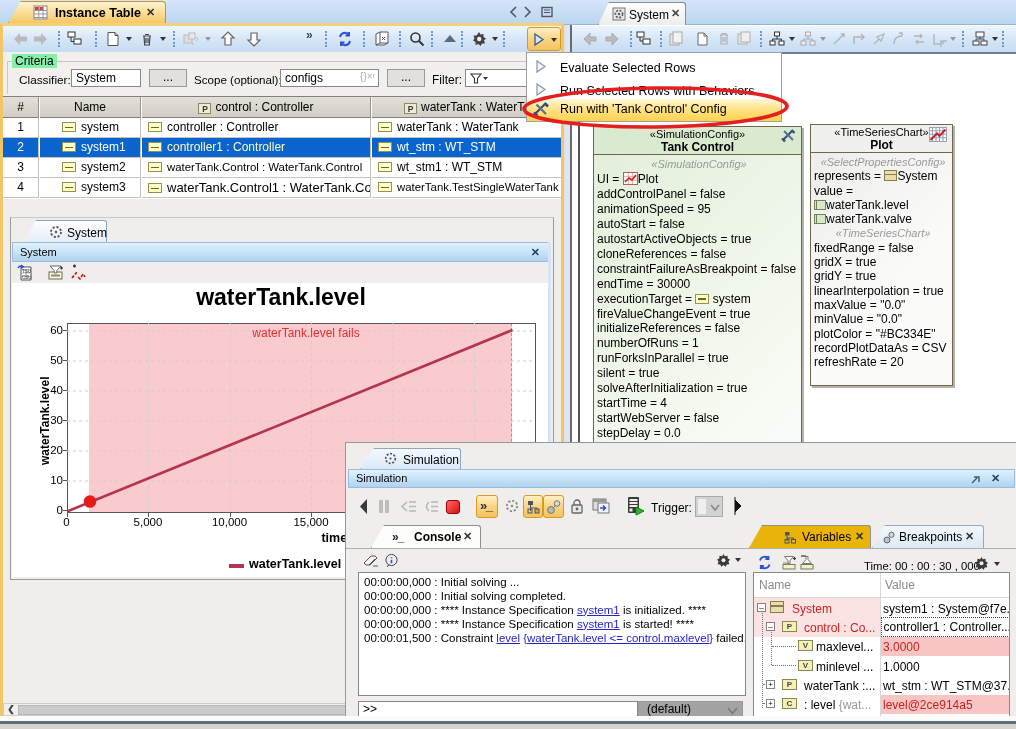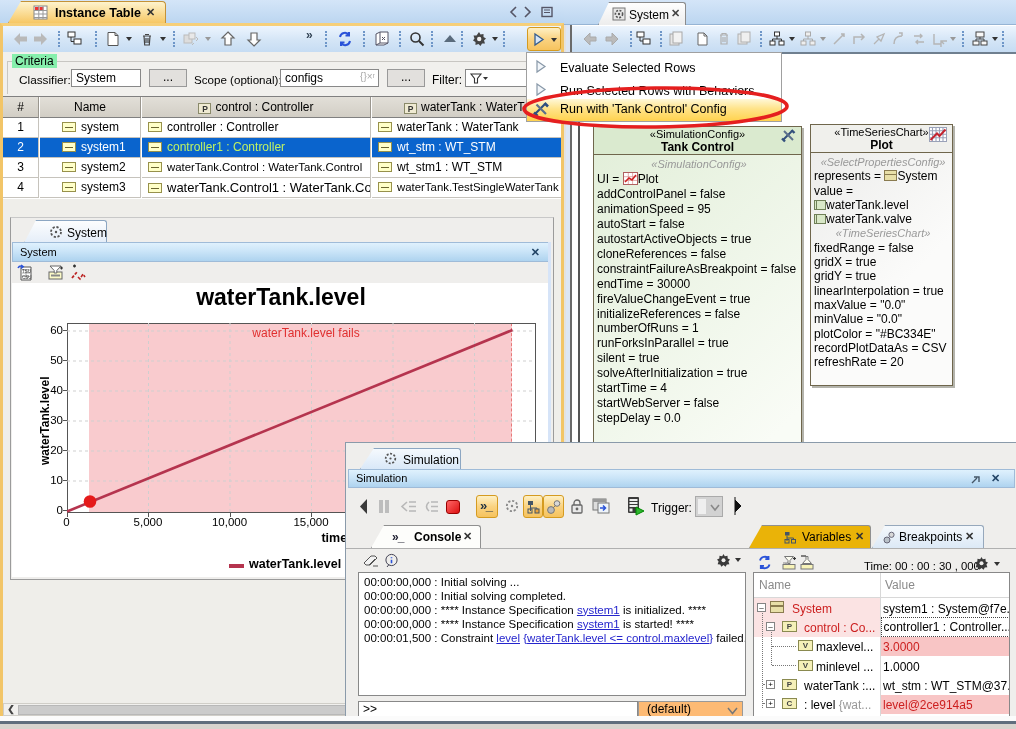--- a/index.html
+++ b/index.html
@@ -127,20 +127,21 @@
               <path d="M0 3.7 h13 M0 7.4 h13 M4.3 0 v11 M8.6 0 v11" stroke="#D99" stroke-width="0.8"></path>
               <path d="M1 9 L5 5 L8 7 L12 2" stroke="#C22" stroke-width="1.6" fill="none"></path>
             </svg></span>Plot</div>
    <div>addControlPanel = false</div>
    <div>animationSpeed = 95</div>
    <div>autoStart = false</div>
    <div>autostartActiveObjects = true</div>
    <div>cloneReferences = false</div>
    <div>constraintFailureAsBreakpoint = false</div>
    <div>endTime = 30000</div>
+   <div>executionTarget = <span style="display:inline-block;width:14px;height:10px;vertical-align:-1px;background:#FFFFC8;border:1px solid #97914B;position:relative"><span style="position:absolute;left:2px;top:3.5px;width:8px;height:1.5px;background:#6B6530"></span></span> system</div>
    <div>fireValueChangeEvent = true</div>
    <div>initializeReferences = false</div>
    <div>numberOfRuns = 1</div>
    <div>runForksInParallel = true</div>
    <div>silent = true</div>
    <div>solveAfterInitialization = true</div>
    <div>startTime = 4</div>
    <div>startWebServer = false</div>
    <div>stepDelay = 0.0</div>
   </div>
@@ -290,21 +291,21 @@
   <div class="th" style="left:0;width:36px">#</div>
   <div class="th" style="left:37px;width:101px">Name</div>
   <div class="th" style="left:139px;width:229px"><span class="pic">P</span>control : Controller</div>
   <div class="th" style="left:369px;width:189px;text-align:left;padding-left:32px;border-right:none"><span class="pic">P</span>waterTank : WaterTa</div>
   <div class="td" style="left:0;top:21px;width:36px;text-align:center">1</div>
   <div class="td" style="left:37px;top:21px;width:101px;padding-left:22px"><span class="iic"><i></i></span>system</div>
   <div class="td" style="left:139px;top:21px;width:229px;padding-left:6px"><span class="iic"><i></i></span>controller : Controller</div>
   <div class="td" style="left:369px;top:21px;width:189px;padding-left:6px;border-right:none"><span class="iic"><i></i></span>waterTank : WaterTank</div>
   <div class="td" style="left:0;top:41px;width:36px;text-align:center;background:#0A64CD;color:#fff">2</div>
   <div class="td" style="left:37px;top:41px;width:101px;padding-left:22px;background:#0A64CD;color:#fff"><span class="iic"><i></i></span>system1</div>
-  <div class="td" style="left:139px;top:41px;width:229px;padding-left:6px;background:#0A64CD;color:#bef264"><span class="iic"><i></i></span>controller1 : Controller</div>
+  <div class="td" style="left:139px;top:41px;width:229px;padding-left:6px;background:#0A64CD;color:#fef9c3"><span class="iic"><i></i></span>controller1 : Controller</div>
   <div class="td" style="left:369px;top:41px;width:189px;padding-left:6px;border-right:none;background:#0A64CD;color:#fff"><span class="iic"><i></i></span>wt_stm : WT_STM</div>
   <div class="td" style="left:0;top:61px;width:36px;text-align:center">3</div>
   <div class="td" style="left:37px;top:61px;width:101px;padding-left:22px"><span class="iic"><i></i></span>system2</div>
   <div class="td" style="left:139px;top:61px;width:229px;padding-left:6px;font-size:11.4px"><span class="iic"><i></i></span>waterTank.Control : WaterTank.Control</div>
   <div class="td" style="left:369px;top:61px;width:189px;padding-left:6px;border-right:none"><span class="iic"><i></i></span>wt_stm1 : WT_STM</div>
   <div class="td" style="left:0;top:81px;width:36px;text-align:center">4</div>
   <div class="td" style="left:37px;top:81px;width:101px;padding-left:22px"><span class="iic"><i></i></span>system3</div>
   <div class="td" style="left:139px;top:81px;width:229px;padding-left:6px;font-size:13px"><span class="iic"><i></i></span>waterTank.Control1 : WaterTank.Control</div>
   <div class="td" style="left:369px;top:81px;width:189px;padding-left:6px;border-right:none;font-size:11.4px"><span class="iic"><i></i></span>waterTank.TestSingleWaterTank :</div>
  </div>
@@ -510,21 +511,21 @@
       </svg>
   <div class="a dd" style="left:389px;top:35px"></div>
   <div class="a" id="conslog" style="left:12px;top:49px;width:388px;height:124px;background:#fff;border:1px solid #888;font-size:11.5px;line-height:13.9px;padding:3px 0 0 5px;white-space:nowrap;overflow:hidden">
    <div>00:00:00,000 : Initial solving ...</div>
    <div>00:00:00,000 : Initial solving completed.</div>
    <div>00:00:00,000 : **** Instance Specification <span class="lnk">system1</span> is initialized. ****</div>
    <div>00:00:00,000 : **** Instance Specification <span class="lnk">system1</span> is started! ****</div>
    <div>00:00:01,500 : Constraint <span class="lnk">level</span> <span style="color:#2525CD">{</span><span class="lnk">waterTank.level &lt;= control.maxlevel</span><span style="color:#2525CD">}</span> failed.</div>
   </div>
   <div class="a" style="left:12px;top:178px;width:280px;height:17px;background:#fff;border:1px solid #888;line-height:15px;padding-left:4px">&gt;&gt;</div>
-  <div class="a" style="left:292px;top:178px;width:105px;height:17px;background:#fdba74;border:1px solid #999;line-height:15px;padding-left:8px">(default)
+  <div class="a" style="left:292px;top:178px;width:105px;height:17px;background:#a3a3a3;border:1px solid #999;line-height:15px;padding-left:8px">(default)
    <svg style="left:88px;top:5px" width="11" height="8" viewBox="0 0 11 8">
           <path d="M1 1 L5.5 6.5 L10 1" fill="none" stroke="#777" stroke-width="1.5"></path>
         </svg>
   </div>
  </div>
  <div class="a" id="varschrome" style="left:402px;top:80px;width:269px;height:196px">
   <div class="a" style="left:1px;top:2px;width:122px;height:23px;background:#eab308;border:1px solid #909090;border-bottom:none;border-radius:5px 3px 0 0;clip-path:polygon(13px 0,100% 0,100% 100%,0 100%)">
    <svg style="left:34px;top:5px" width="13" height="13" viewBox="0 0 13 13">
           <rect x="1" y="1" width="4.5" height="3.5" fill="#456"></rect>
           <rect x="1" y="8.5" width="4" height="3.5" fill="none" stroke="#456"></rect>

